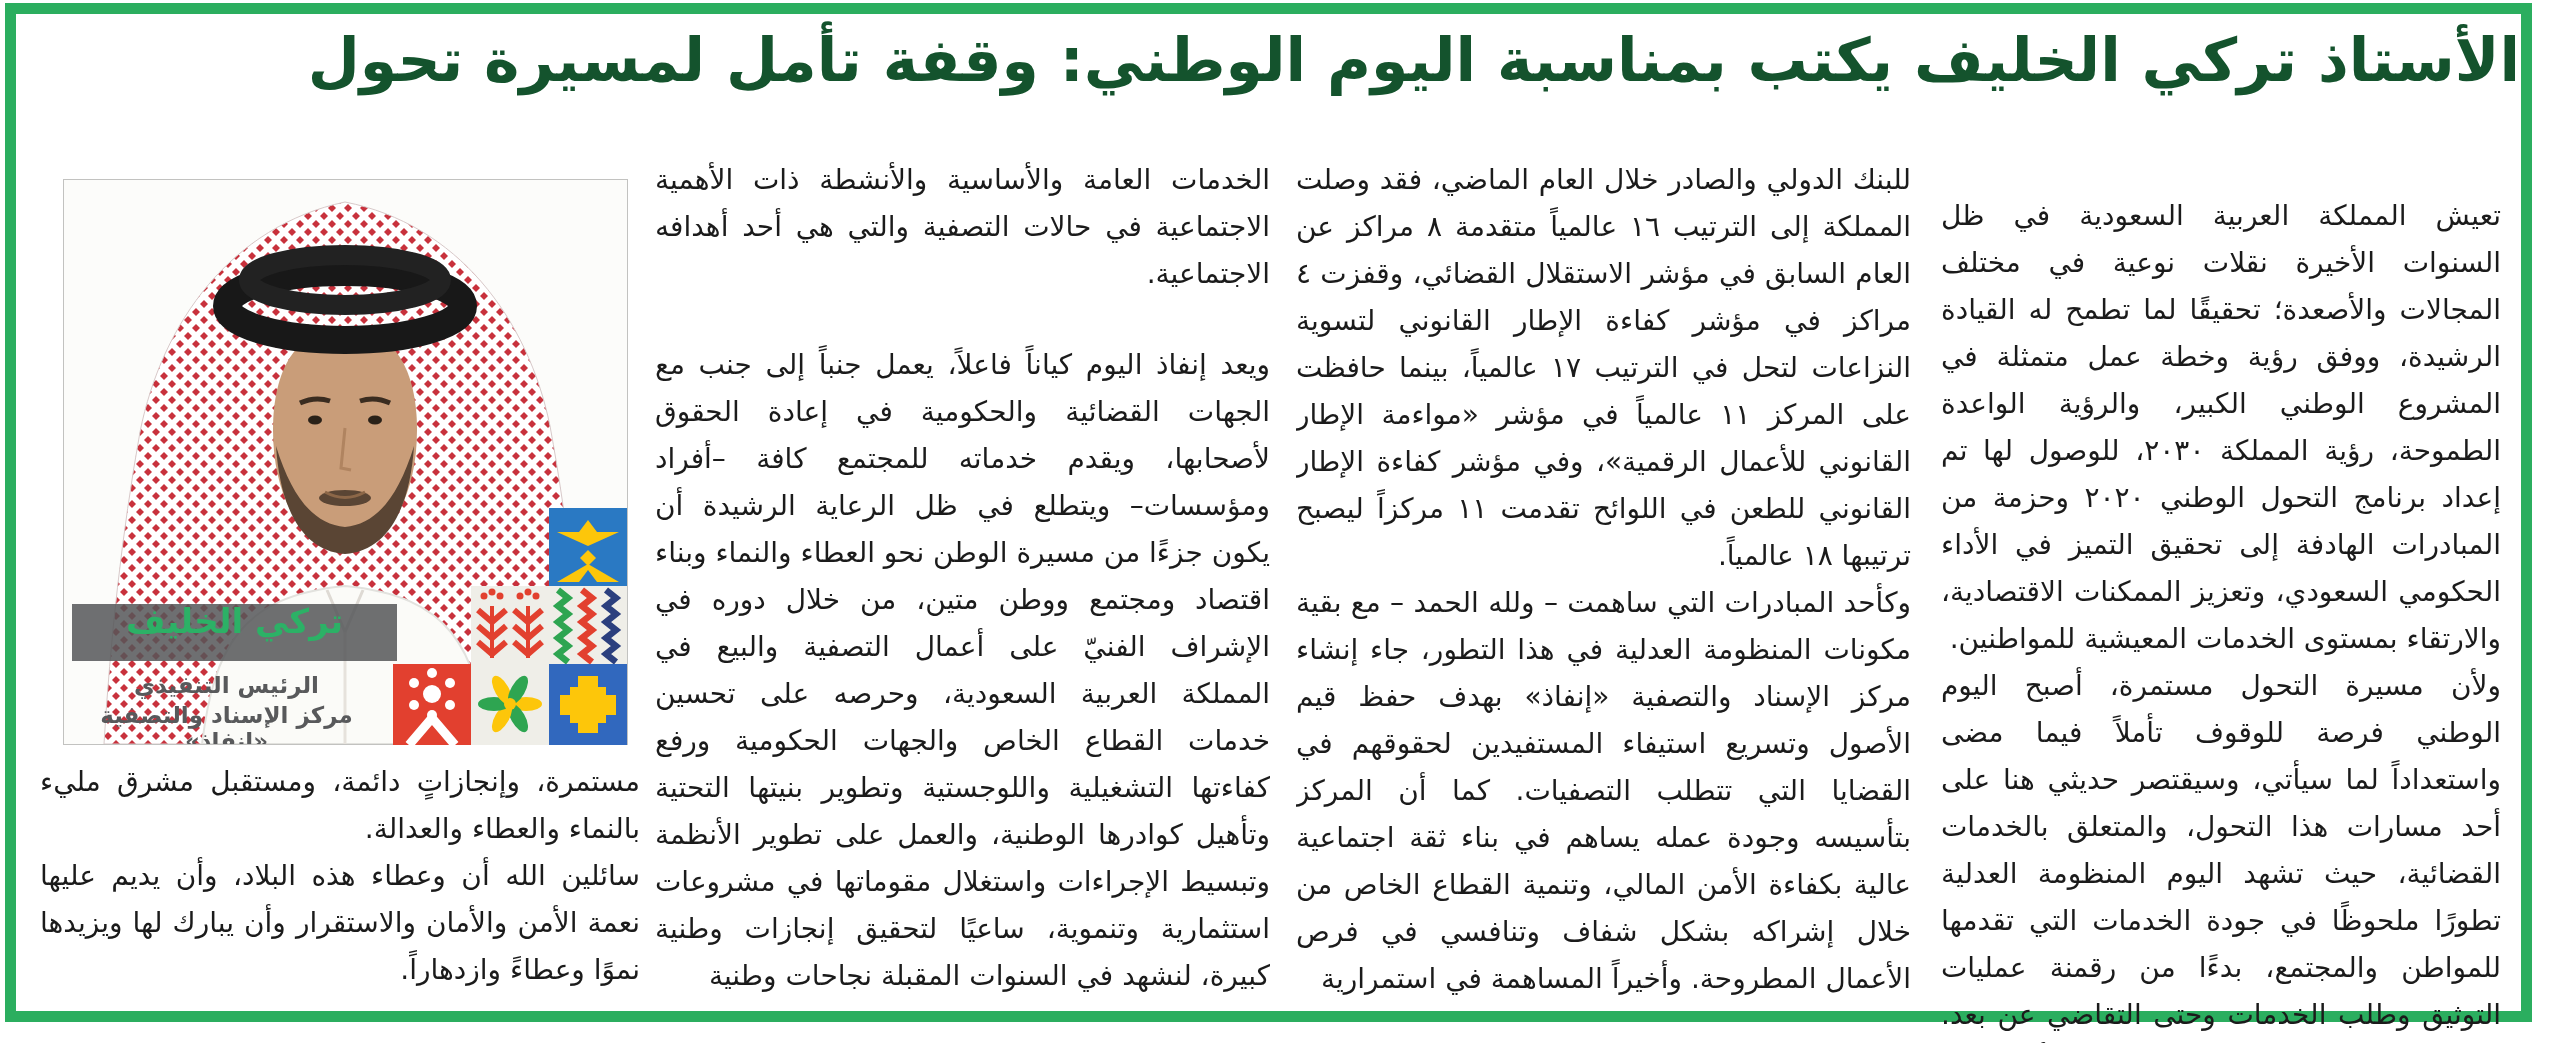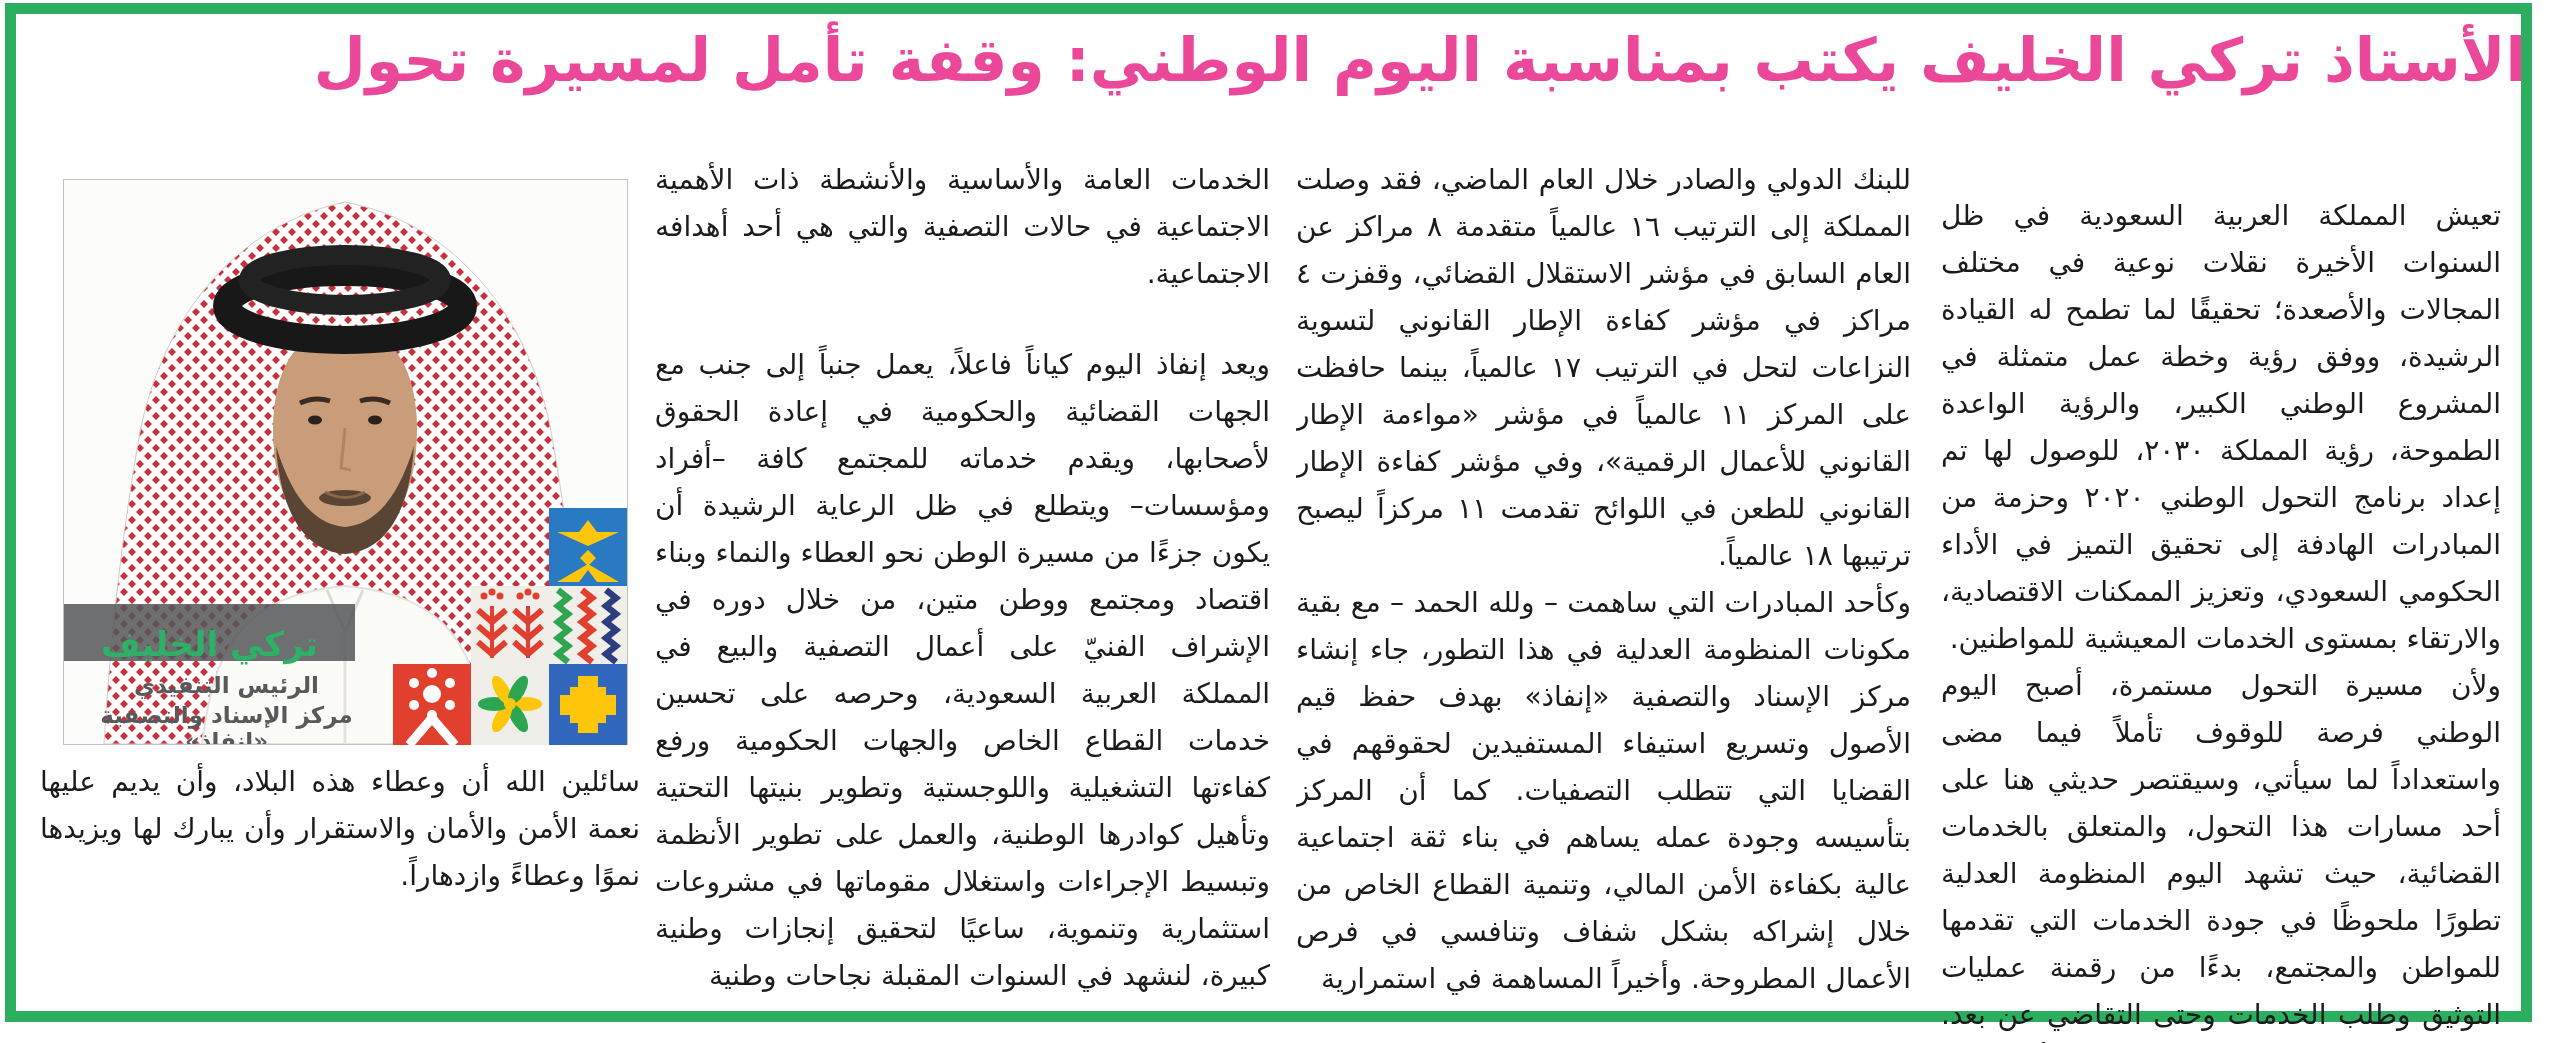--- a/index.html
+++ b/index.html
@@ -5,42 +5,42 @@
   html,body{margin:0;padding:0;background:#ffffff;}
   .page{
     position:relative;width:2560px;height:1043px;background:#ffffff;
     font-family:"DejaVu Sans",sans-serif;direction:rtl;overflow:hidden;
   }
   .frame{
     position:absolute;left:5px;top:3px;right:28px;bottom:21px;
     border:11px solid #2bae5f;pointer-events:none;
   }
   .headline{
-    position:absolute;top:14px;right:34px;left:340px;
-    margin:0;font-size:60px;font-weight:bold;color:#ec4899;
+    position:absolute;top:14px;right:40px;left:340px;
+    margin:0;font-size:60px;font-weight:bold;color:#14532d;
     text-align:right;white-space:nowrap;line-height:1.55;
   }
   .col{
     position:absolute;top:156px;height:858px;overflow:hidden;
     font-size:28px;line-height:47px;color:#1b1b1b;
     text-align:justify;direction:rtl;
   }
   .col p{margin:0;}
   .col p.gap-after{margin-bottom:44px;}
   .col1{right:59px;width:560px;margin-top:36px;}
   .col2{right:649px;width:615px;}
   .col3{right:1290px;width:615px;}
   .photo{
     position:absolute;left:63px;top:179px;width:565px;height:566px;
     background:#fdfdfc;border:1px solid #c2c2c0;box-sizing:border-box;overflow:hidden;
   }
   .photo svg{position:absolute;left:0;top:0;}
   .caption-band{
-    position:absolute;left:0;top:424px;width:291px;height:57px;
-    background:rgba(85,86,88,0.85);display:flex;align-items:flex-end;justify-content:center;
+    position:absolute;left:8px;top:424px;width:325px;height:57px;
+    background:rgba(85,86,88,0.85);display:flex;align-items:flex-start;justify-content:center;
   }
   .caption-name{
     font-size:34px;font-weight:bold;color:#2cb166;line-height:1;
   }
   .caption-role,.caption-org{
     position:absolute;left:0;width:325px;text-align:center;
     color:#58595b;font-weight:bold;
   }
   .caption-role{top:492px;font-size:23px;}
   .caption-org{top:522px;font-size:23px;}
@@ -188,15 +188,16 @@
       <rect x="29" y="12" width="20" height="57" fill="#fdc60a"></rect>
       <rect x="11" y="31" width="56" height="20" fill="#fdc60a"></rect>
       <rect x="21" y="23" width="8" height="8" fill="#fdc60a"></rect>
       <rect x="49" y="23" width="8" height="8" fill="#fdc60a"></rect>
       <rect x="21" y="51" width="8" height="8" fill="#fdc60a"></rect>
       <rect x="49" y="51" width="8" height="8" fill="#fdc60a"></rect>
     </svg>
   </div>
 
   <div class="below-photo">
+    <p>مستمرة، وإنجازاتٍ دائمة، ومستقبل مشرق مليء بالنماء والعطاء والعدالة.</p>
     <p>سائلين الله أن وعطاء هذه البلاد، وأن يديم عليها نعمة الأمن والأمان والاستقرار وأن يبارك لها ويزيدها نموًا وعطاءً وازدهاراً.</p>
   </div>
 </div>
 
 </body></html>

